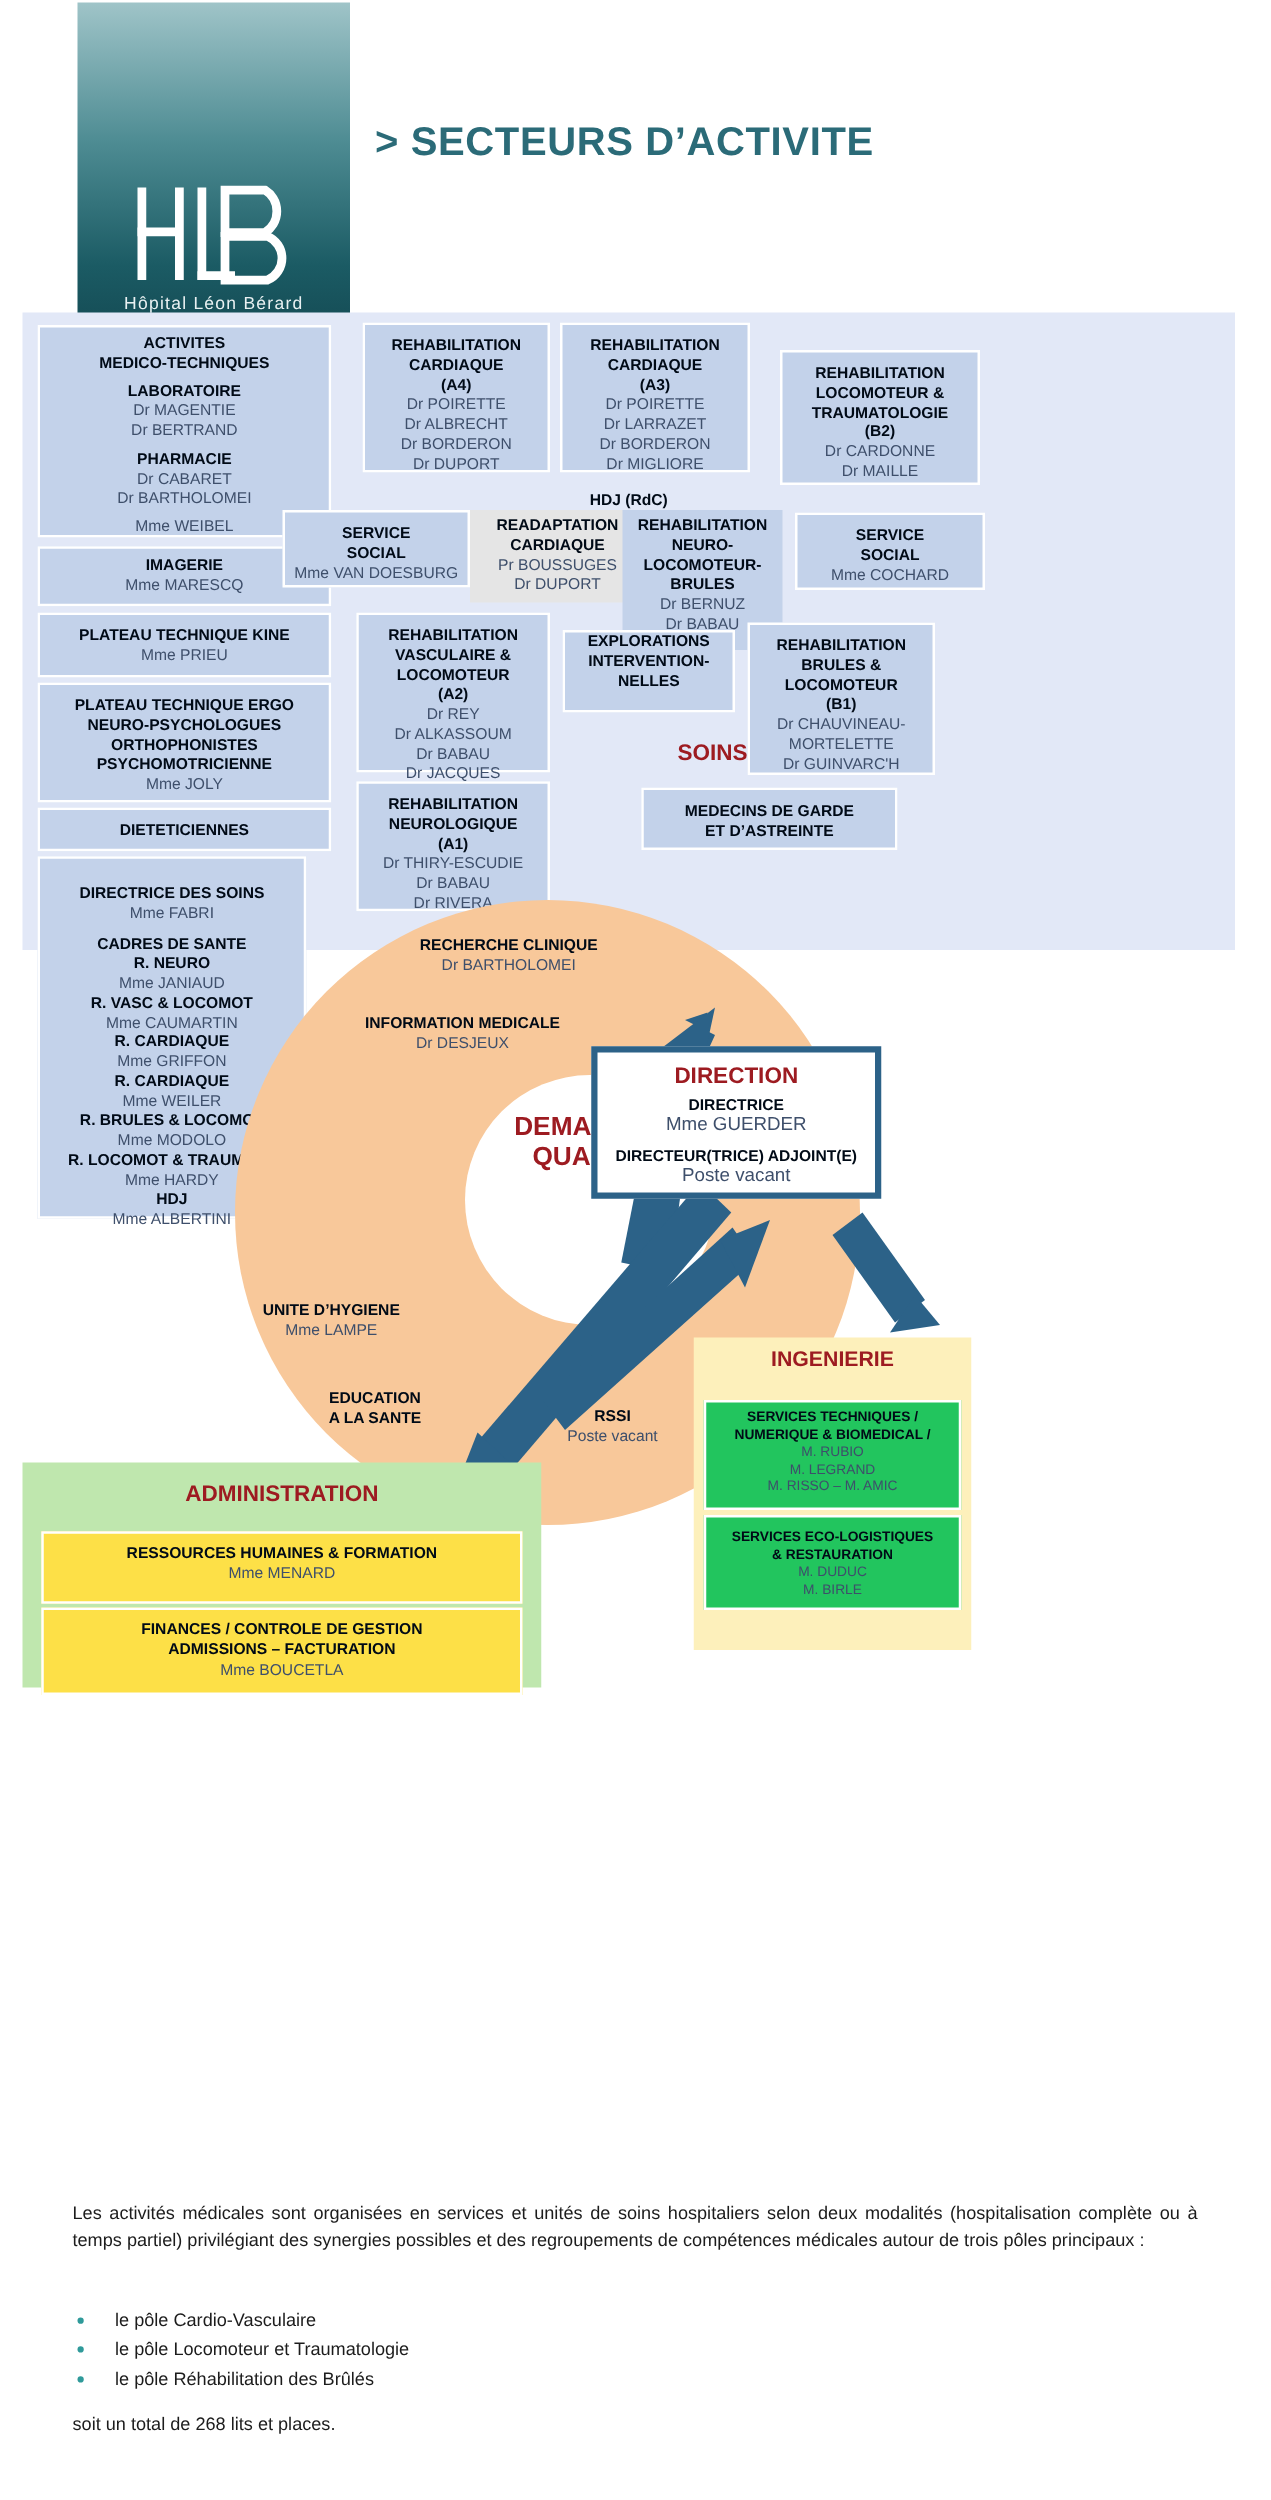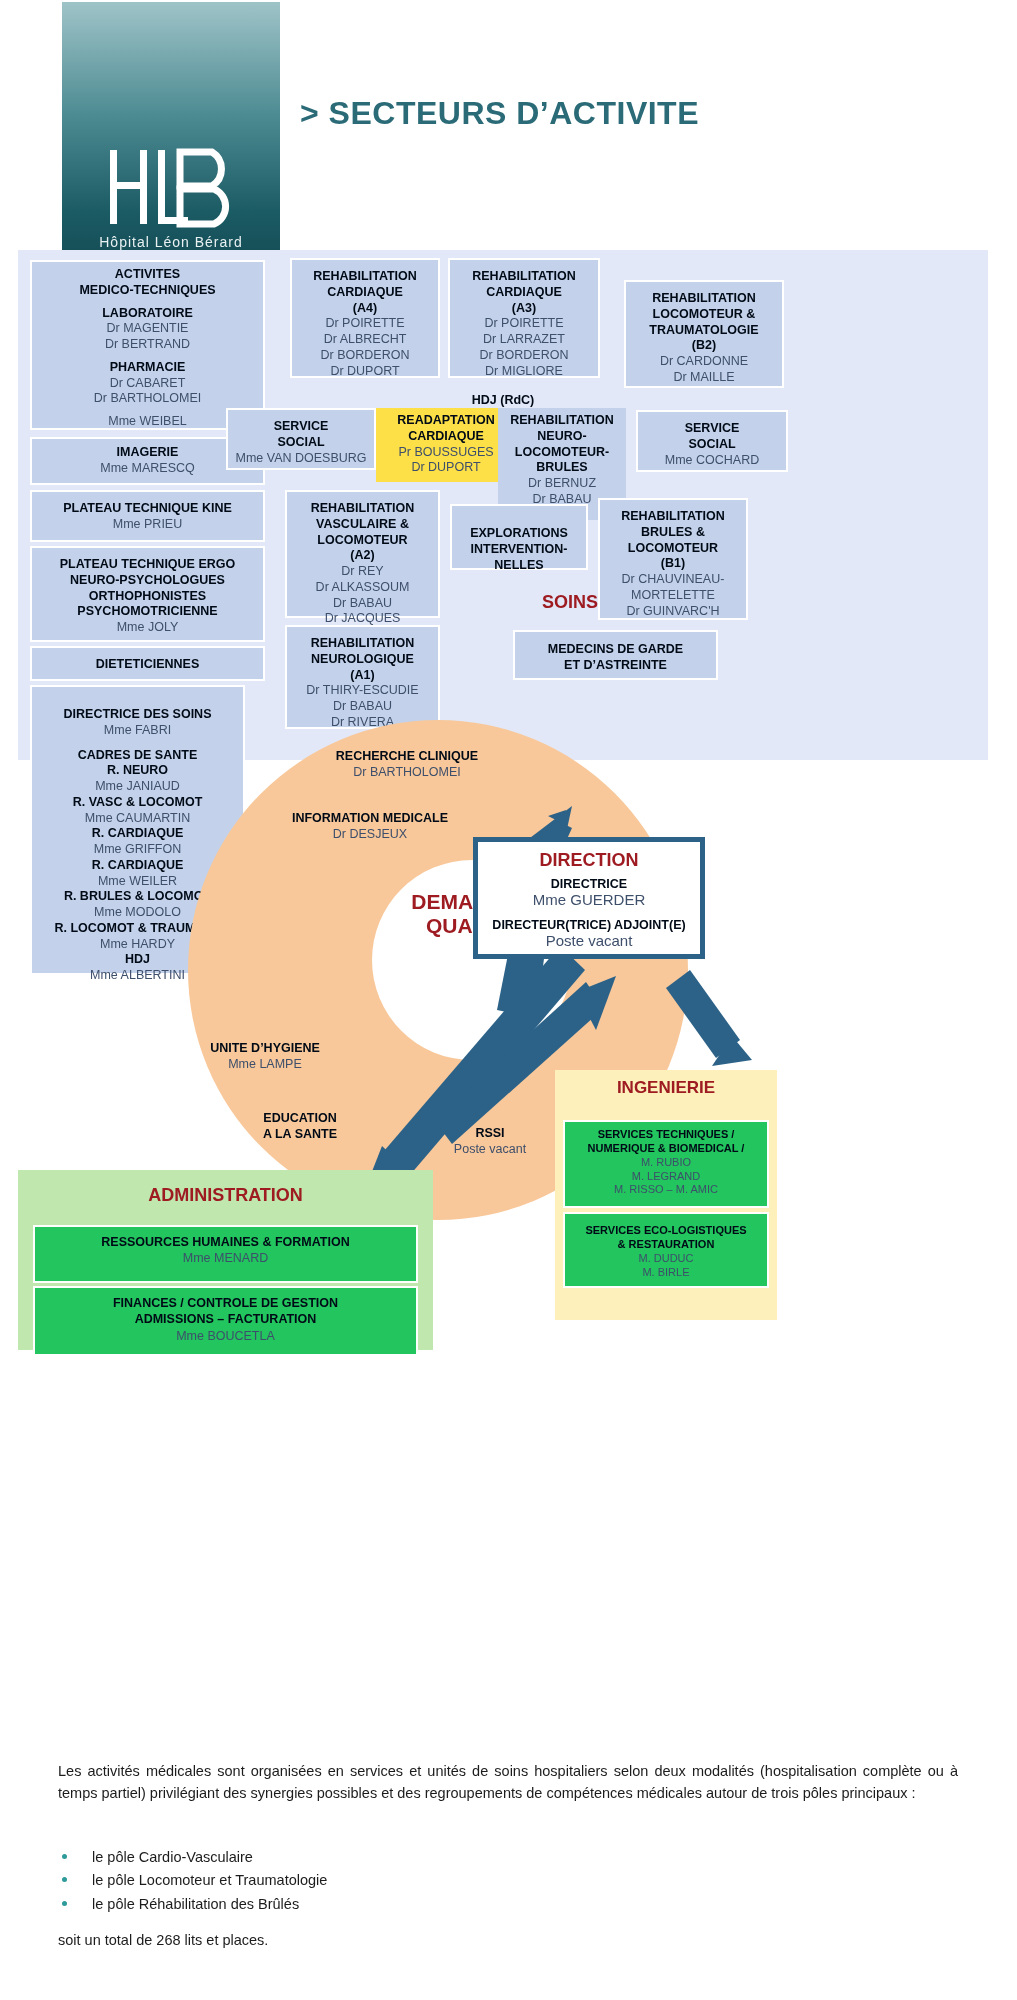--- a/index.html
+++ b/index.html
@@ -95,21 +95,21 @@
                color:#9d1b21; font-size:17px; font-weight:bold; }
   .ybox { position:absolute; background:#22c55e; border:2px solid #ffffff; text-align:center;
           font-size:11px; line-height:1.26; color:#13213a; padding:6px 4px; }
   .ybox b { color:#000a16; }
   .ybox .nm { color:#3e4f6b; }
 
   
   #adm-panel { position:absolute; left:18px; top:930px; width:415px; height:180px; background:#bfe7ae; }
   #adm-title { position:absolute; left:18px; top:945px; width:415px; text-align:center;
                color:#9d1b21; font-size:18px; font-weight:bold; }
-  .gbox { position:absolute; background:#22c55e; border:2px solid #ffffff; text-align:center;
+  .gbox { position:absolute; background:#fde047; border:2px solid #ffffff; text-align:center;
           font-size:12.5px; line-height:1.3; color:#13213a; padding:7px 0; }
   .gbox b { color:#000a16; }
   .gbox .nm { color:#3e4f6b; }
 
   
   #arrows { position:absolute; left:0; top:0; width:1017px; height:1500px; pointer-events:none; }
 
   
   #footer { position:absolute; left:0; top:1760px; width:1017px; }
   #para {
@@ -238,21 +238,21 @@
 
   <div class="box" style="left:226px; top:168px; width:150px; height:62px; padding-top:9px;">
     <div><b>SERVICE</b></div>
     <div><b>SOCIAL</b></div>
     <div class="nm">Mme VAN DOESBURG</div>
   </div>
 
   <div class="float-txt" style="left:378px; top:152px; width:250px;">
     <b>HDJ (RdC)</b>
   </div>
-  <div class="box" style="left:376px; top:168px; width:140px; height:74px; padding-top:5px; border:none; background:#fde047;">
+  <div class="box" style="left:376px; top:168px; width:140px; height:74px; padding-top:5px; border:none; background:#e5e5e5;">
     <div><b>READAPTATION</b></div>
     <div><b>CARDIAQUE</b></div>
     <div class="nm">Pr BOUSSUGES</div>
     <div class="nm">Dr DUPORT</div>
   </div>
 
   <div class="box" style="left:498px; top:168px; width:128px; height:112px; padding-top:5px; border:none; background:#c3d2ea;">
     <div><b>REHABILITATION</b></div>
     <div><b>NEURO-</b></div>
     <div><b>LOCOMOTEUR-</b></div>
@@ -271,21 +271,21 @@
     <div><b>REHABILITATION</b></div>
     <div><b>VASCULAIRE &amp;</b></div>
     <div><b>LOCOMOTEUR</b></div>
     <div><b>(A2)</b></div>
     <div class="nm">Dr REY</div>
     <div class="nm">Dr ALKASSOUM</div>
     <div class="nm">Dr BABAU</div>
     <div class="nm">Dr JACQUES</div>
   </div>
 
-  <div class="box" style="left:450px; top:264px; width:138px; height:66px; padding-top:20px;">
+  <div class="box" style="left:450px; top:264px; width:138px; height:66px; padding-top:0;">
     <div><b>EXPLORATIONS</b></div>
     <div><b>INTERVENTION-</b></div>
     <div><b>NELLES</b></div>
   </div>
 
   <div class="box" style="left:598px; top:258px; width:150px; height:122px; padding-top:9px;">
     <div><b>REHABILITATION</b></div>
     <div><b>BRULES &amp;</b></div>
     <div><b>LOCOMOTEUR</b></div>
     <div><b>(B1)</b></div>

